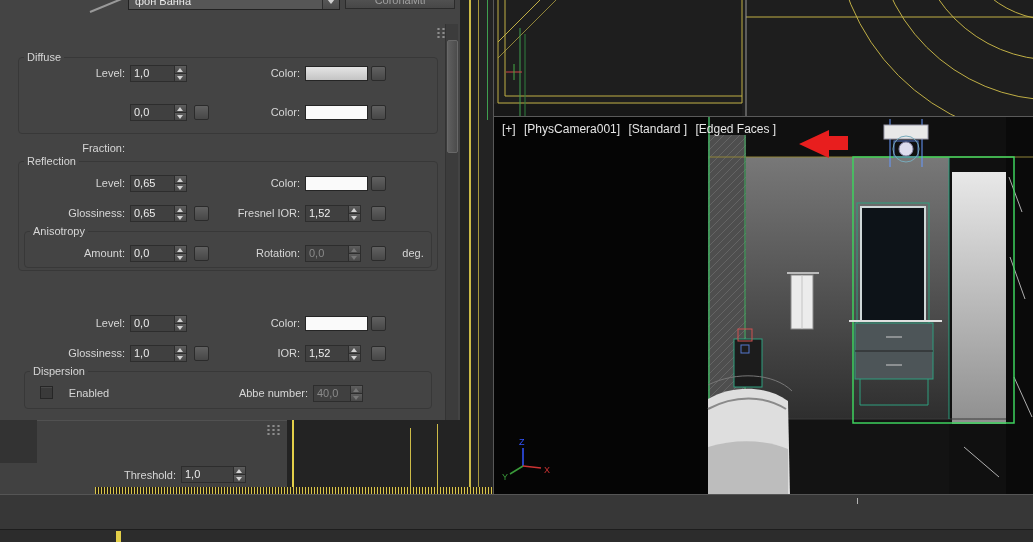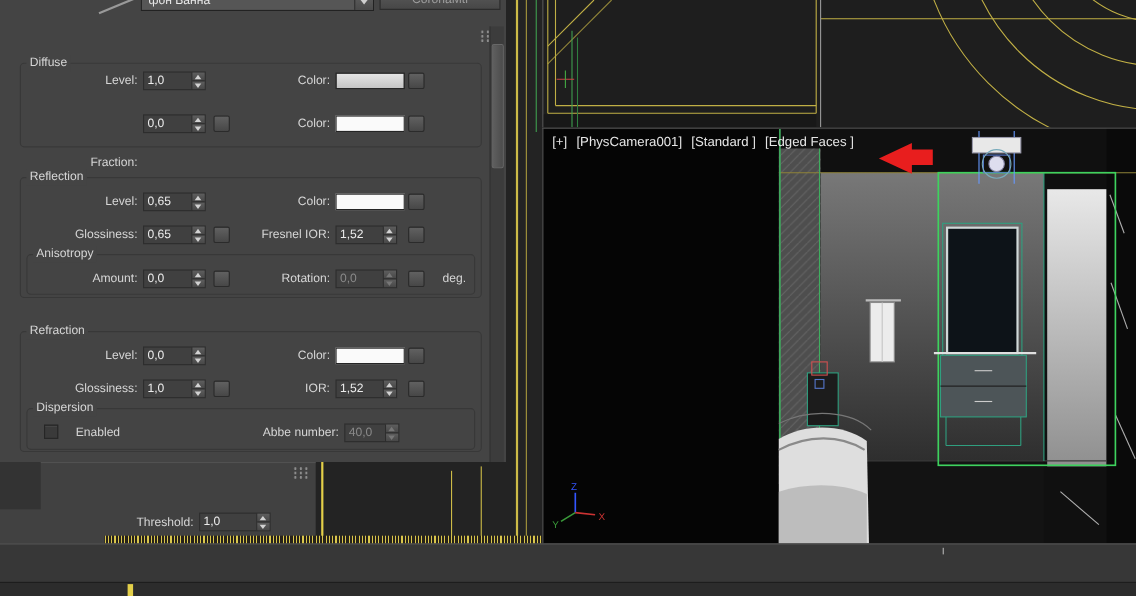--- a/index.html
+++ b/index.html
@@ -170,23 +170,20 @@
   <div class="spinner disabled" style="left:305px;top:245px;width:56px;">
     <span class="val">0,0</span>
     <span class="arrows">
         <span class="ar up"></span>
         <span class="ar dn"></span>
       </span>
   </div>
   <div class="mapbtn" style="left:371px;top:246px;"></div>
   <div class="lbl left" style="left:396px;top:245px;width:34px;">deg.</div>
 
-  <div class="grp" style="left:18px;top:301px;width:420px;height:110px;">
-    <span class="glabel">Refraction</span>
-  </div>
   <div class="lbl" style="left:55px;top:315px;width:70px;">Level:</div>
   <div class="spinner" style="left:130px;top:315px;width:57px;">
     <span class="val">0,0</span>
     <span class="arrows">
         <span class="ar up"></span>
         <span class="ar dn"></span>
       </span>
   </div>
   <div class="lbl" style="left:225px;top:315px;width:75px;">Color:</div>
   <div class="swatch white" style="left:305px;top:316px;"></div>

